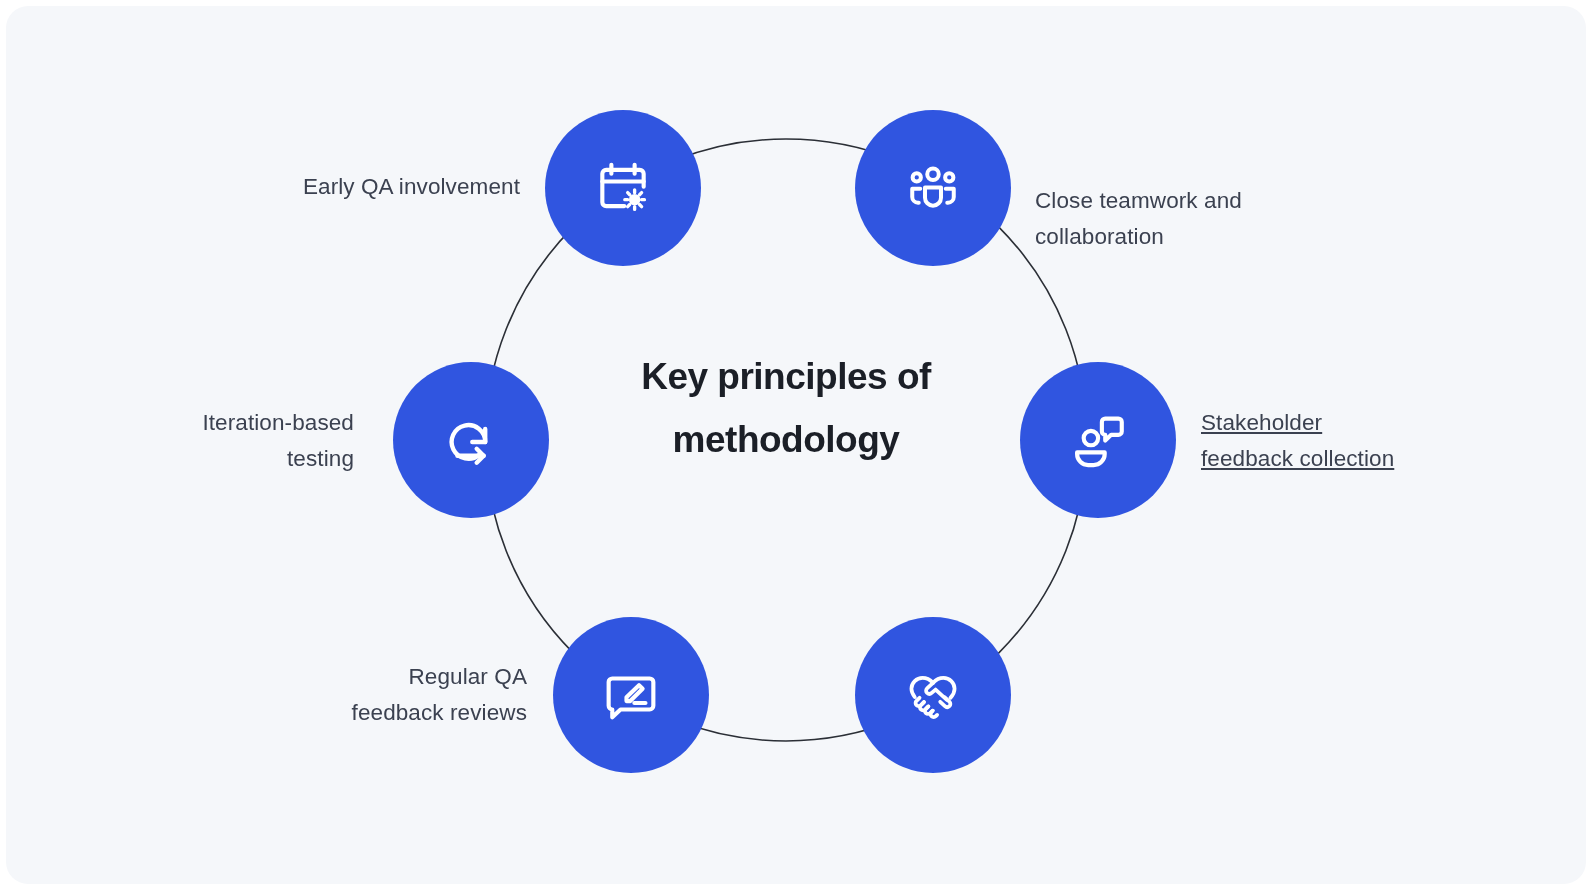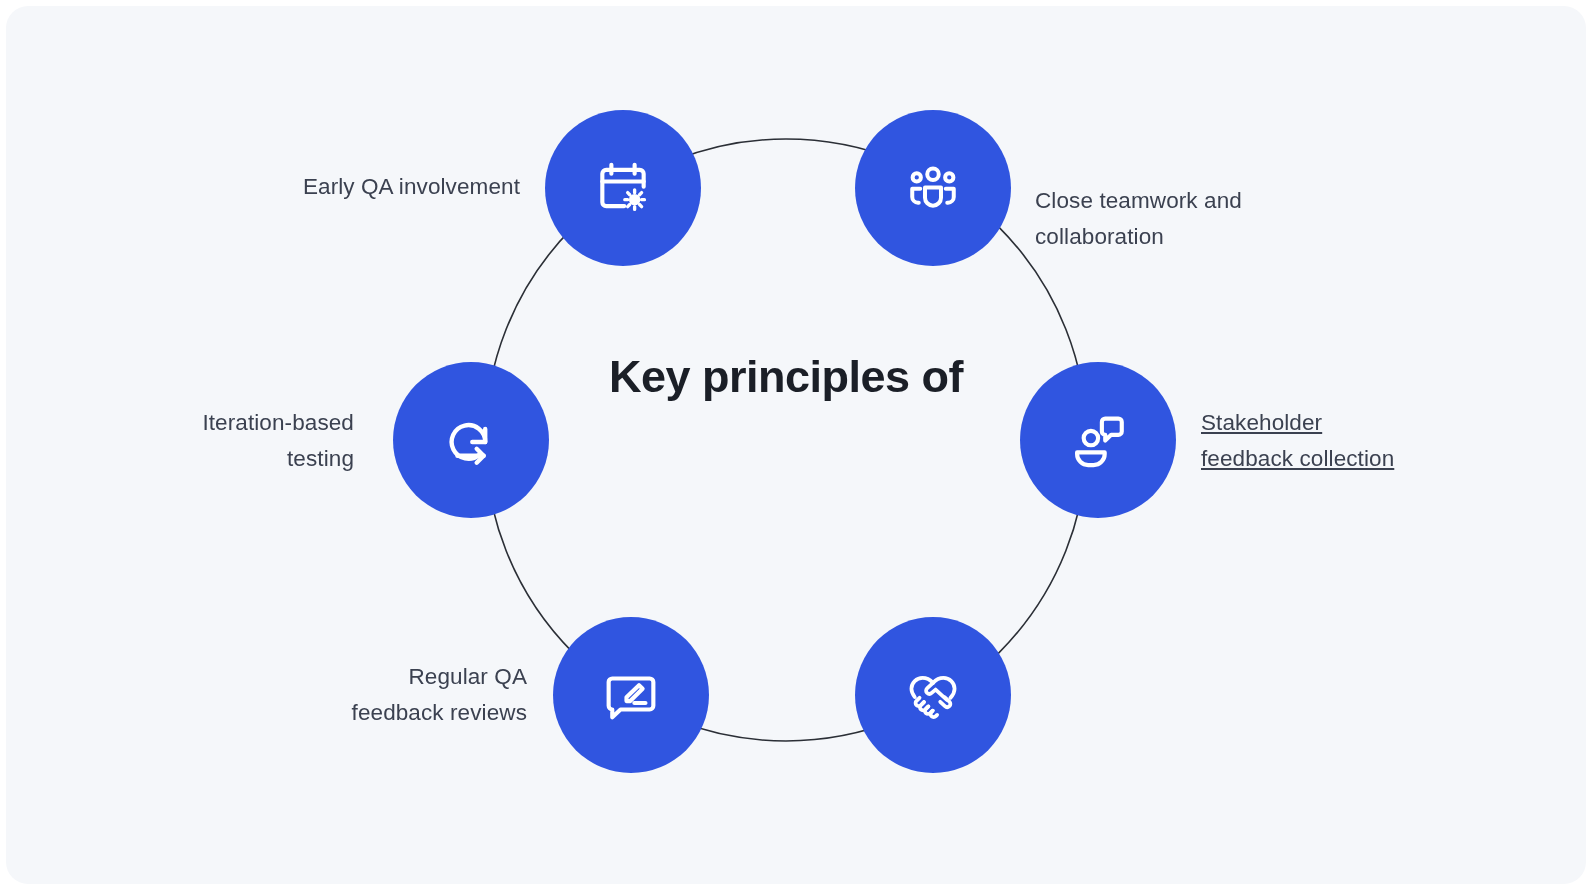--- a/index.html
+++ b/index.html
@@ -47,21 +47,21 @@
     height: 896px;
   }
 
   
   .center-title {
     position: absolute;
     left: 566px;
     top: 345px;
     width: 440px;
     text-align: center;
-    font-size: 45px;
+    font-size: 37px;
     line-height: 63px;
     font-weight: bold;
     color: #1b1f27;
     letter-spacing: -0.5px;
   }
   .center-title .tline { display: block; }
 
   
   .node {
     position: absolute;
@@ -109,20 +109,21 @@
   <div class="card"></div>
 
   <div class="diagram">
 
     <svg class="ring-svg" viewBox="0 0 1592 896">
       <circle cx="786" cy="440" r="301" fill="none" stroke="#2b2f36" stroke-width="1.6"></circle>
     </svg>
 
     <div class="center-title">
       <span class="tline">Key principles of</span>
+      <span class="tline">methodology</span>
     </div>
 
     <div class="node node-tl">
       <span>
         <svg width="62" height="62" viewBox="0 0 48 48" fill="none" stroke="#ffffff" stroke-width="3.2" stroke-linecap="round" stroke-linejoin="round">
           <path d="M25 38H11a3 3 0 0 1-3-3V13a3 3 0 0 1 3-3h26a3 3 0 0 1 3 3v10"></path>
           <path d="M8 19h32"></path>
           <path d="M15 6v7M33 6v7"></path>
           <circle cx="33" cy="33" r="4.4" fill="#ffffff" stroke="none"></circle>
           <path d="M33 25.4v2.2M33 38.4v2.2M25.4 33h2.2M38.4 33h2.2M27.6 27.6l1.6 1.6M36.8 36.8l1.6 1.6M38.4 27.6l-1.6 1.6M29.2 36.8l-1.6 1.6" stroke-width="2.6"></path>

